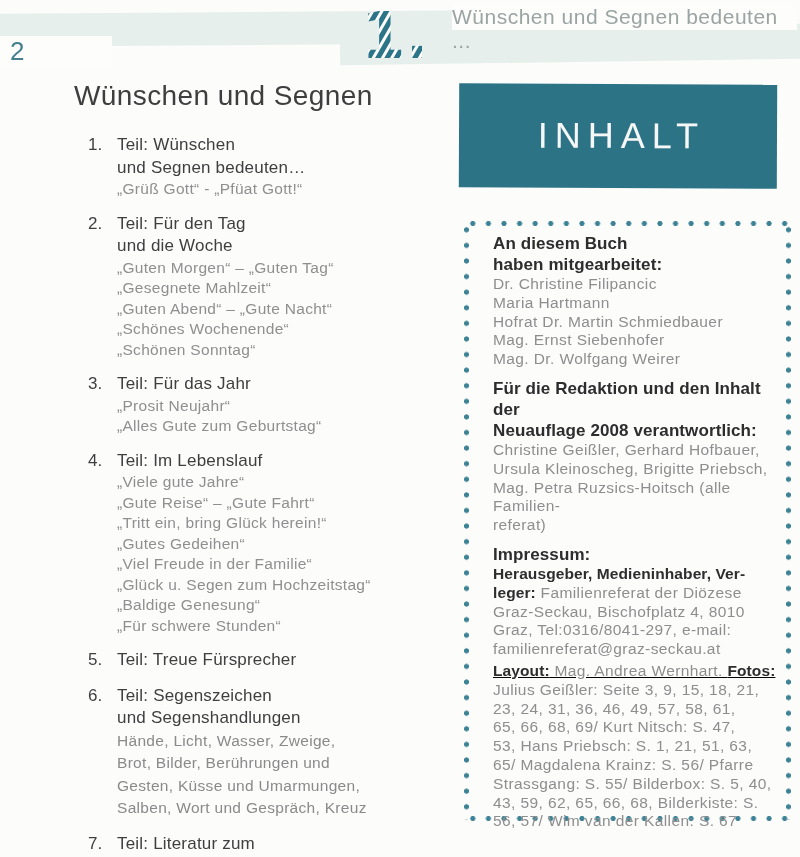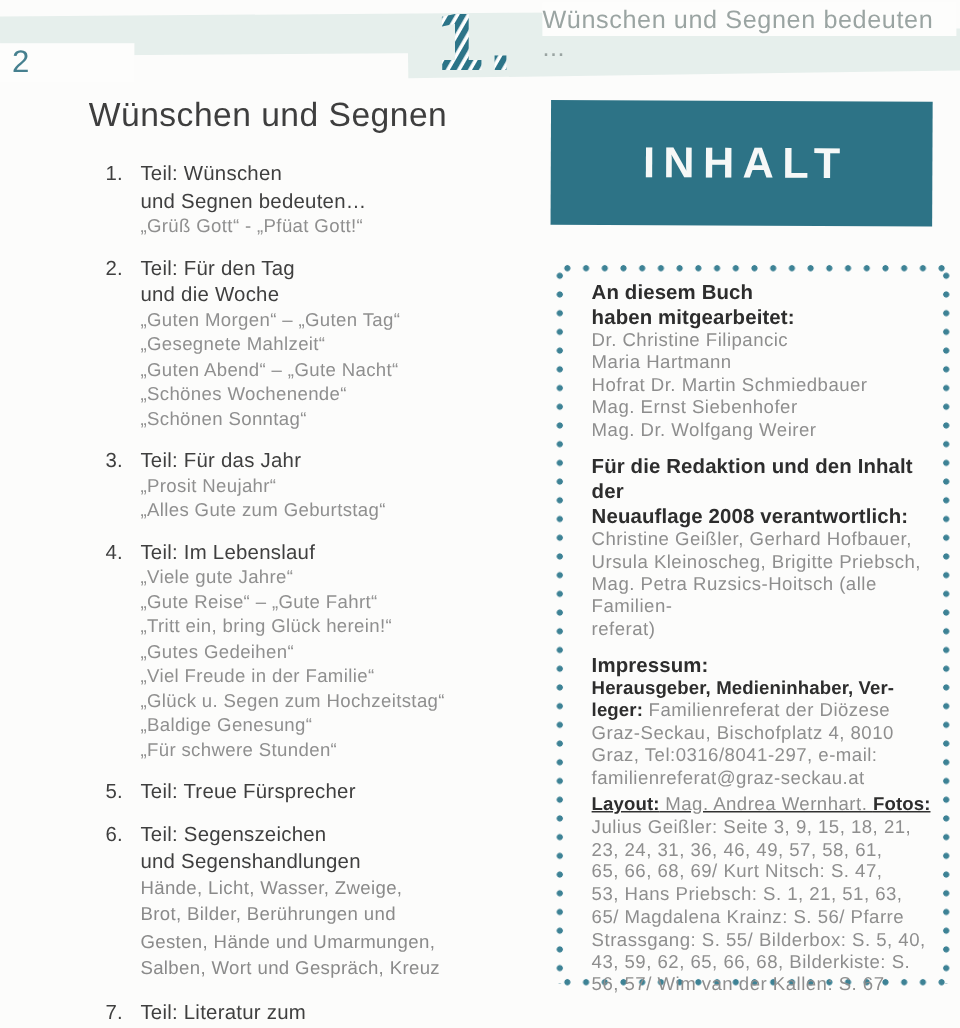--- a/index.html
+++ b/index.html
@@ -33,21 +33,21 @@
   .toc-num { width:29px; flex:0 0 29px; color:#3f3f3f; font-size:17px; line-height:22.5px; }
   .toc-body { flex:1; }
   .toc-title { color:#3f3f3f; font-size:17px; line-height:22.5px; letter-spacing:0.2px; }
   .toc-sub { color:#8f8f8f; font-size:15.5px; line-height:20.5px; letter-spacing:0.3px; }
   .toc-plain { color:#8a8a8a; font-size:15.5px; line-height:22.5px; letter-spacing:0.3px; }
 
   
   .inhalt-box { position:absolute; top:84px; left:459px; width:318px; height:104px;
     background:#2d7386; display:flex; align-items:center; justify-content:center;
     transform:rotate(0.25deg); }
-  .inhalt-box span { color:#f6f8f7; font-size:36px; font-weight:700; letter-spacing:7px;
+  .inhalt-box span { color:#f6f8f7; font-size:36px; font-weight:400; letter-spacing:7px;
     padding-left:7px; }
 
   
   .credits-box { position:absolute; top:220px; left:463px; width:329px; height:602px; }
   .dots-h { position:absolute; left:2px; right:2px; height:7px;
     background-image:radial-gradient(circle, #3d8295 2.3px, rgba(0,0,0,0) 2.8px);
     background-size:15.6px 7px; background-repeat:repeat-x; background-position:left center; }
   .dots-v { position:absolute; top:2px; bottom:2px; width:7px;
     background-image:radial-gradient(circle, #3d8295 2.3px, rgba(0,0,0,0) 2.8px);
     background-size:7px 15.6px; background-repeat:repeat-y; background-position:center top; }
@@ -135,21 +135,21 @@
           <div class="toc-title">Teil: Treue Fürsprecher</div>
         </div>
       </div>
       <div class="toc-item">
         <span class="toc-num">6.</span>
         <div class="toc-body">
           <div class="toc-title">Teil: Segenszeichen</div>
           <div class="toc-title">und Segenshandlungen</div>
           <div class="toc-plain">Hände, Licht, Wasser, Zweige,</div>
           <div class="toc-plain">Brot, Bilder, Berührungen und</div>
-          <div class="toc-plain">Gesten, Hände und Umarmungen,</div>
+          <div class="toc-plain">Gesten, Küsse und Umarmungen,</div>
           <div class="toc-plain">Salben, Wort und Gespräch, Kreuz</div>
         </div>
       </div>
       <div class="toc-item">
         <span class="toc-num">7.</span>
         <div class="toc-body">
           <div class="toc-title">Teil: Literatur zum</div>
           <div class="toc-title">„Wünschen und Segnen“</div>
         </div>
       </div>

